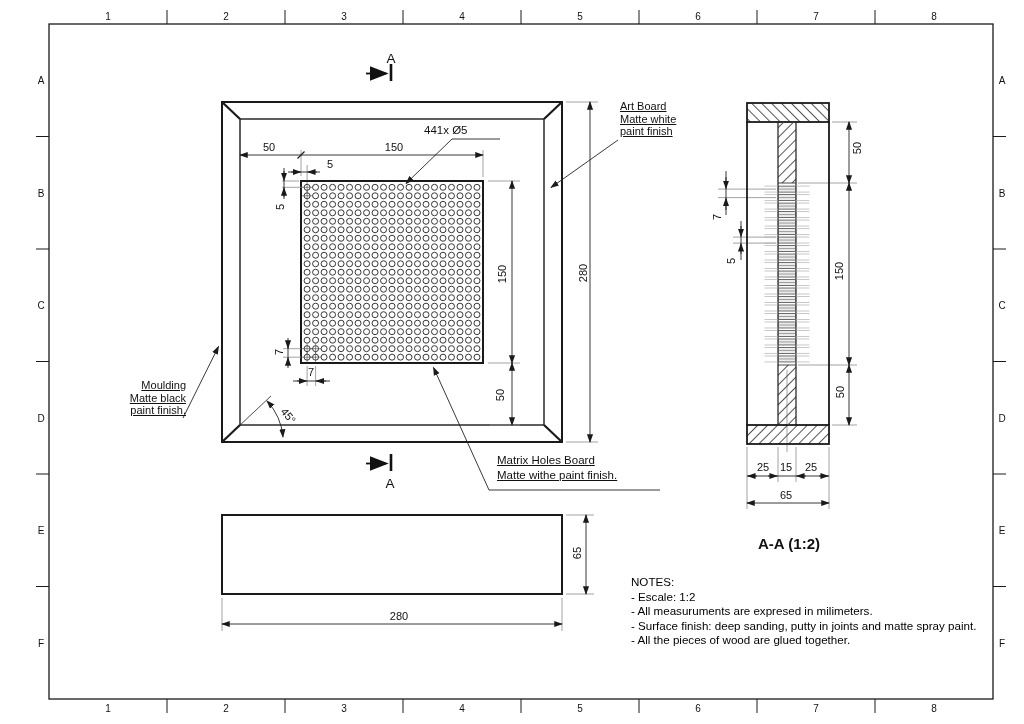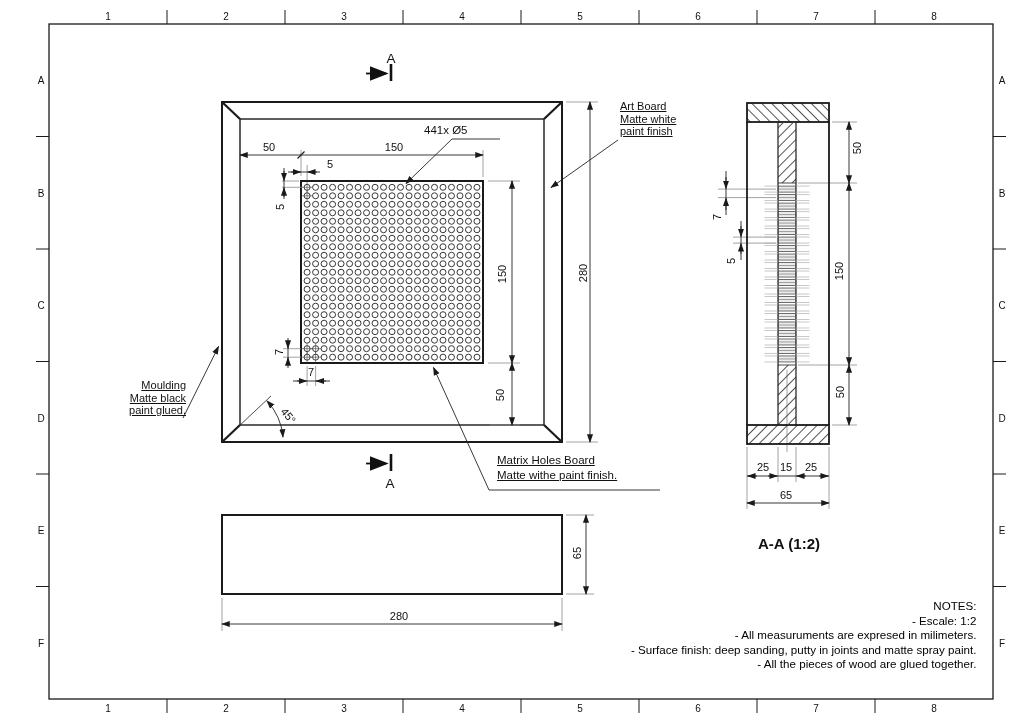--- a/index.html
+++ b/index.html
@@ -8,22 +8,22 @@
   .sheet svg{position:absolute;left:0;top:0;}
   .lbl{position:absolute;font-size:11px;color:#111;white-space:nowrap;
        transform:translate(-50%,-50%);line-height:11px;}
   .rot{transform:translate(-50%,-50%) rotate(-90deg);}
   .r45{transform:translate(-50%,-50%) rotate(50deg);}
   .cutlbl{font-size:13.5px;}
   .seclbl{font-size:15px;font-weight:bold;}
   .ann{position:absolute;font-size:11px;line-height:12.6px;color:#111;white-space:nowrap;text-decoration:underline;}
   .ann div{white-space:nowrap;}
   .ann-center{text-align:right;}
-  .notes{position:absolute;left:631px;top:599px;font-size:11.6px;line-height:14.6px;
-         color:#000;white-space:nowrap;text-align:right;}
+  .notes{position:absolute;left:631px;top:575px;font-size:11.6px;line-height:14.6px;
+         color:#000;white-space:nowrap;}
   .gridlbl{position:absolute;font-size:10px;color:#111;transform:translate(-50%,-50%);}
 </style>
 </head>
 <body>
 
 <div class="sheet">
 
 <svg width="1024" height="724" viewBox="0 0 1024 724">
   <defs>
     <marker id="m" orient="auto-start-reverse" refX="8.6" refY="4" markerWidth="10" markerHeight="8" viewBox="0 0 10 8">
@@ -782,21 +782,21 @@
 <div class="lbl rot" style="left:502px;top:274px">150</div>
 <div class="lbl rot" style="left:500px;top:395px">50</div>
 <div class="lbl rot" style="left:583px;top:273px">280</div>
 <div class="lbl" style="left:424px;top:130px;transform:translate(0,-50%);font-size:11.5px">441x Ø5</div>
 <div class="lbl cutlbl" style="left:391px;top:58px">A</div>
 <div class="lbl cutlbl" style="left:390px;top:483px">A</div>
 
 <div class="ann ann-center" style="left:114px;top:379px;width:72px">
   <div>Moulding</div>
   <div>Matte black</div>
-  <div>paint glued.</div>
+  <div>paint finish.</div>
 </div>
 <div class="ann" style="left:620px;top:100px">
   <div>Art Board</div>
   <div>Matte white</div>
   <div>paint finish</div>
 </div>
 <div class="ann" style="left:497px;top:453px;font-size:11.5px;line-height:14.8px">
   <div>Matrix Holes Board</div>
   <div>Matte withe paint finish.</div>
 </div>

